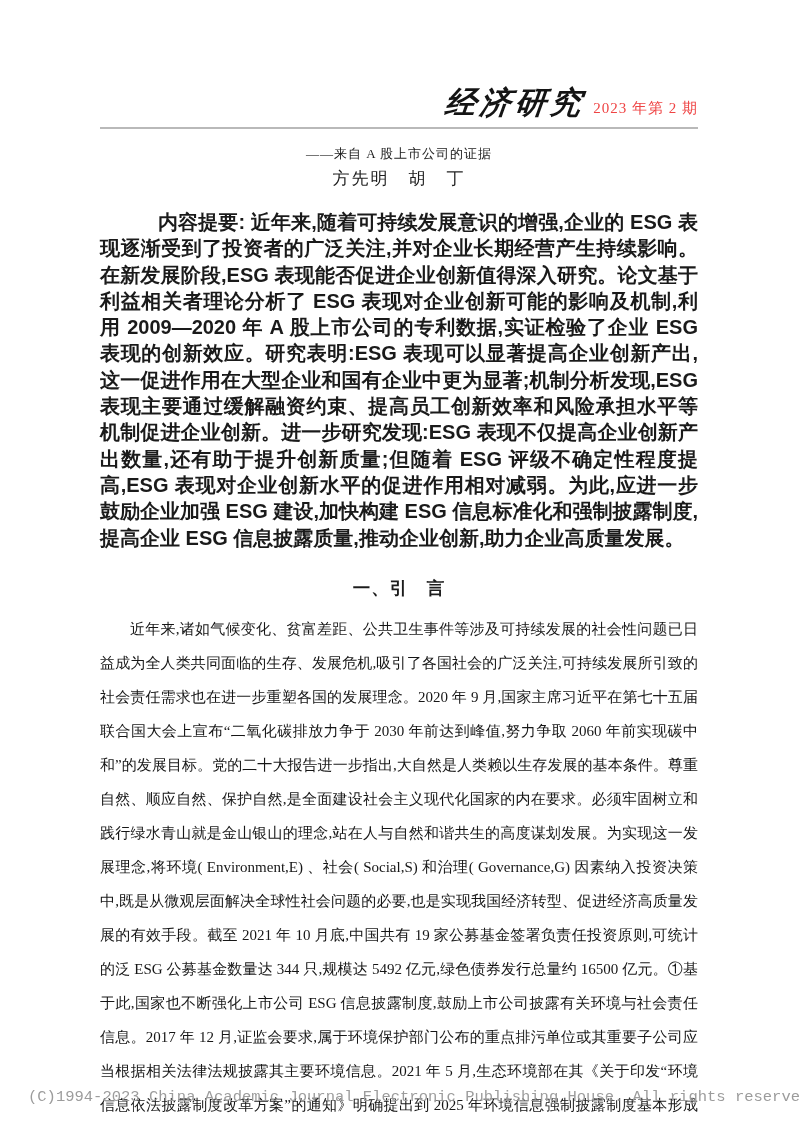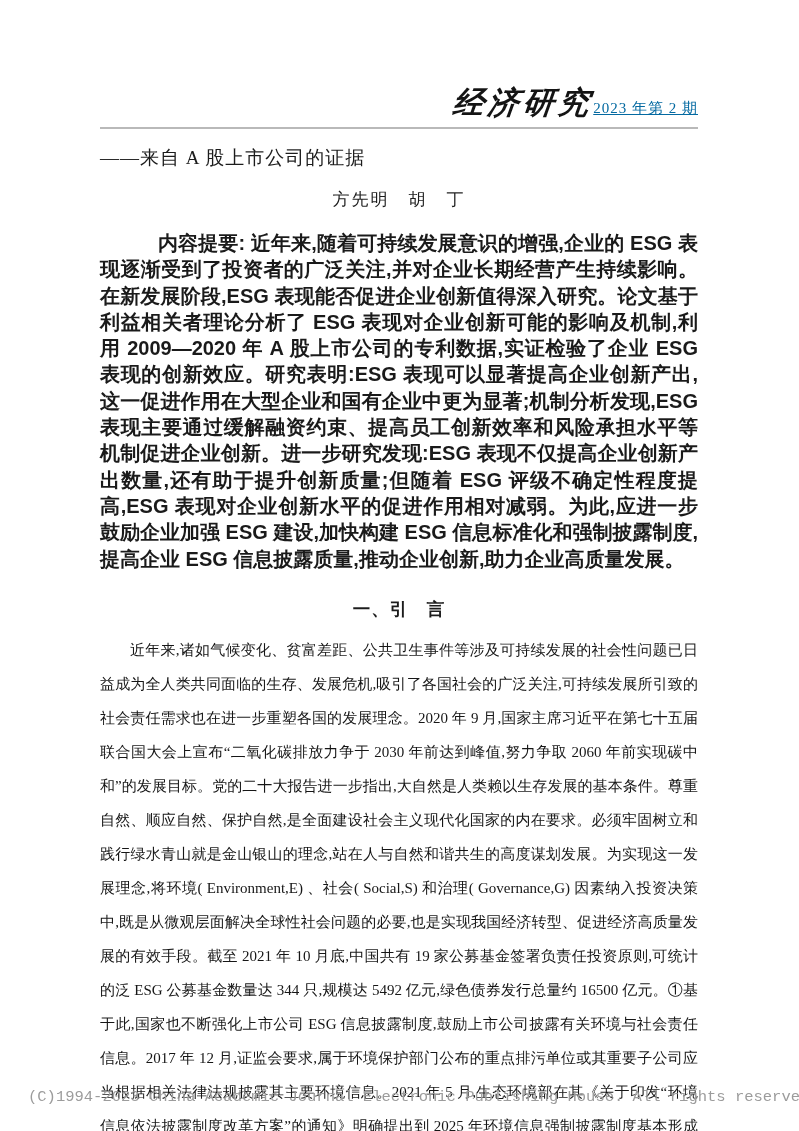--- a/index.html
+++ b/index.html
@@ -28,45 +28,46 @@
     font-weight:bold;
     font-size:31px;
     letter-spacing:4px;
     transform:skewX(-6deg);
     display:inline-block;
     vertical-align:baseline;
     color:#141414;
   }
   .issue{
     font-size:15px;
+    margin-left:8px;
     letter-spacing:1px;
-    color:#0369a1;
-    text-decoration:underline;
+    color:#ef4444;
   }
   .header-rule{
     margin-top:3px;
     height:2px;
     background:#b9b9b9;
   }
   
   .title{
     margin:30px 0 0 0;
     text-align:center;
     font-size:29px;
     font-weight:500;
     letter-spacing:2px;
   }
   .title sup{font-size:15px;vertical-align:top;position:relative;top:-2px;}
   .subtitle{
     margin-top:16px;
-    font-size:19px;
+    text-align:center;
+    font-size:13px;
     letter-spacing:1px;
   }
   .authors{
-    margin-top:17px;
+    margin-top:4px;
     text-align:center;
     font-size:17px;
     letter-spacing:2px;
   }
   
   .abstract{
     margin-top:19px;
     font-family:"Liberation Sans","DejaVu Sans",sans-serif;
     font-weight:600;
     font-size:20px;

